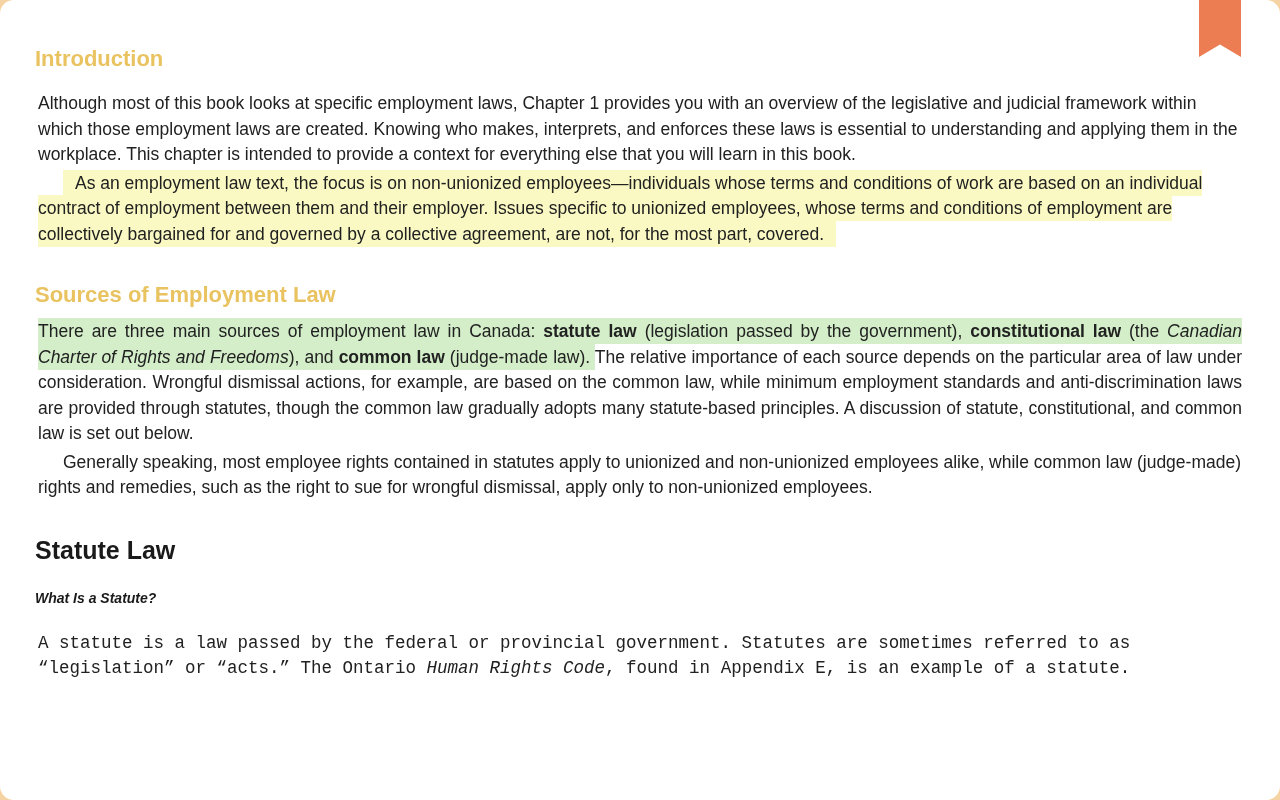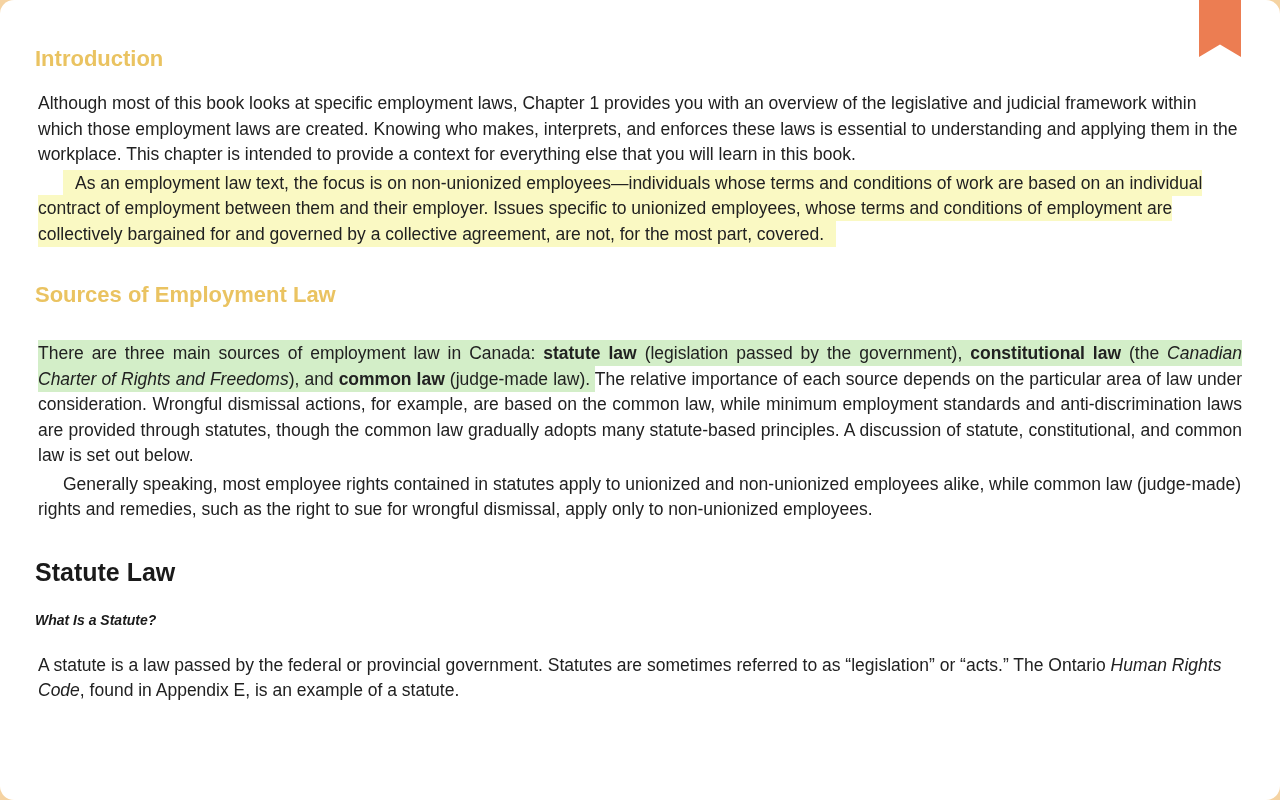--- a/index.html
+++ b/index.html
@@ -33,40 +33,40 @@
     font-size: 17.5px;
     line-height: 25.5px;
   }
   .h1 {
     font-size: 22px;
     line-height: 36px;
     font-weight: 700;
     color: var(--heading-color, #EAC361);
   }
   .h1-first { margin: 0 0 14px 0; }
-  .h1-mid   { margin: 30px 0 28px 0; }
+  .h1-mid   { margin: 30px 0 6px 0; }
   .h2 {
     font-size: 25px;
     line-height: 30px;
     font-weight: 700;
     color: #1a1a1a;
     margin: 34px 0 0 0;
   }
   .h3 {
     font-size: 14px;
     line-height: 26px;
     font-weight: 700;
     font-style: italic;
     color: #1a1a1a;
     margin: 20px 0 0 0;
   }
   .para { margin: 3px; }
   .para.indent { text-indent: 25px; }
   .para.justify { text-align: justify; }
-  .para.spaced { margin-top: 20px; }
+  .para.spaced { margin-top: 20px; font-family: Liberation Mono, monospace; }
   .b { font-weight: 700; }
   .i { font-style: italic; }
   .hl-y { background: var(--highlight-yellow, #FAF9C3); padding: 3px 12px; }
   .hl-g { background: var(--highlight-green, #D3EEC8); padding: 3px 0; }
 </style>
 </head>
 <body>
 
 <div class="card">
 

